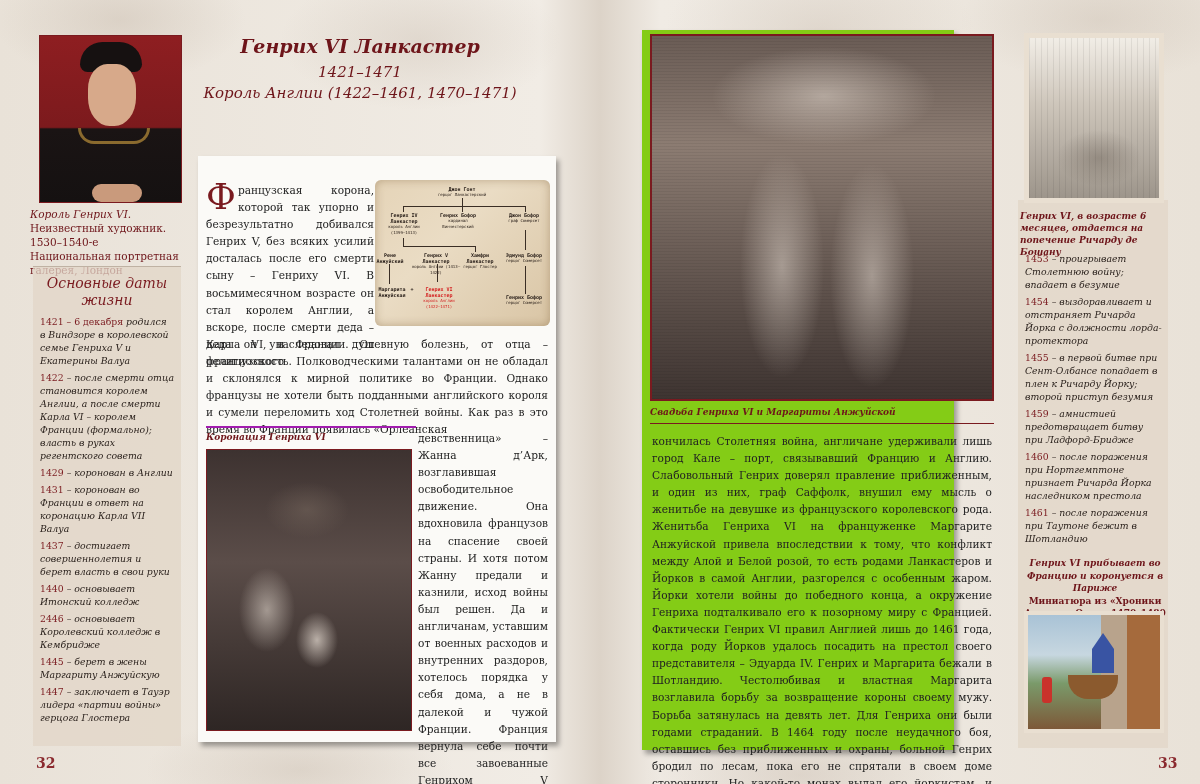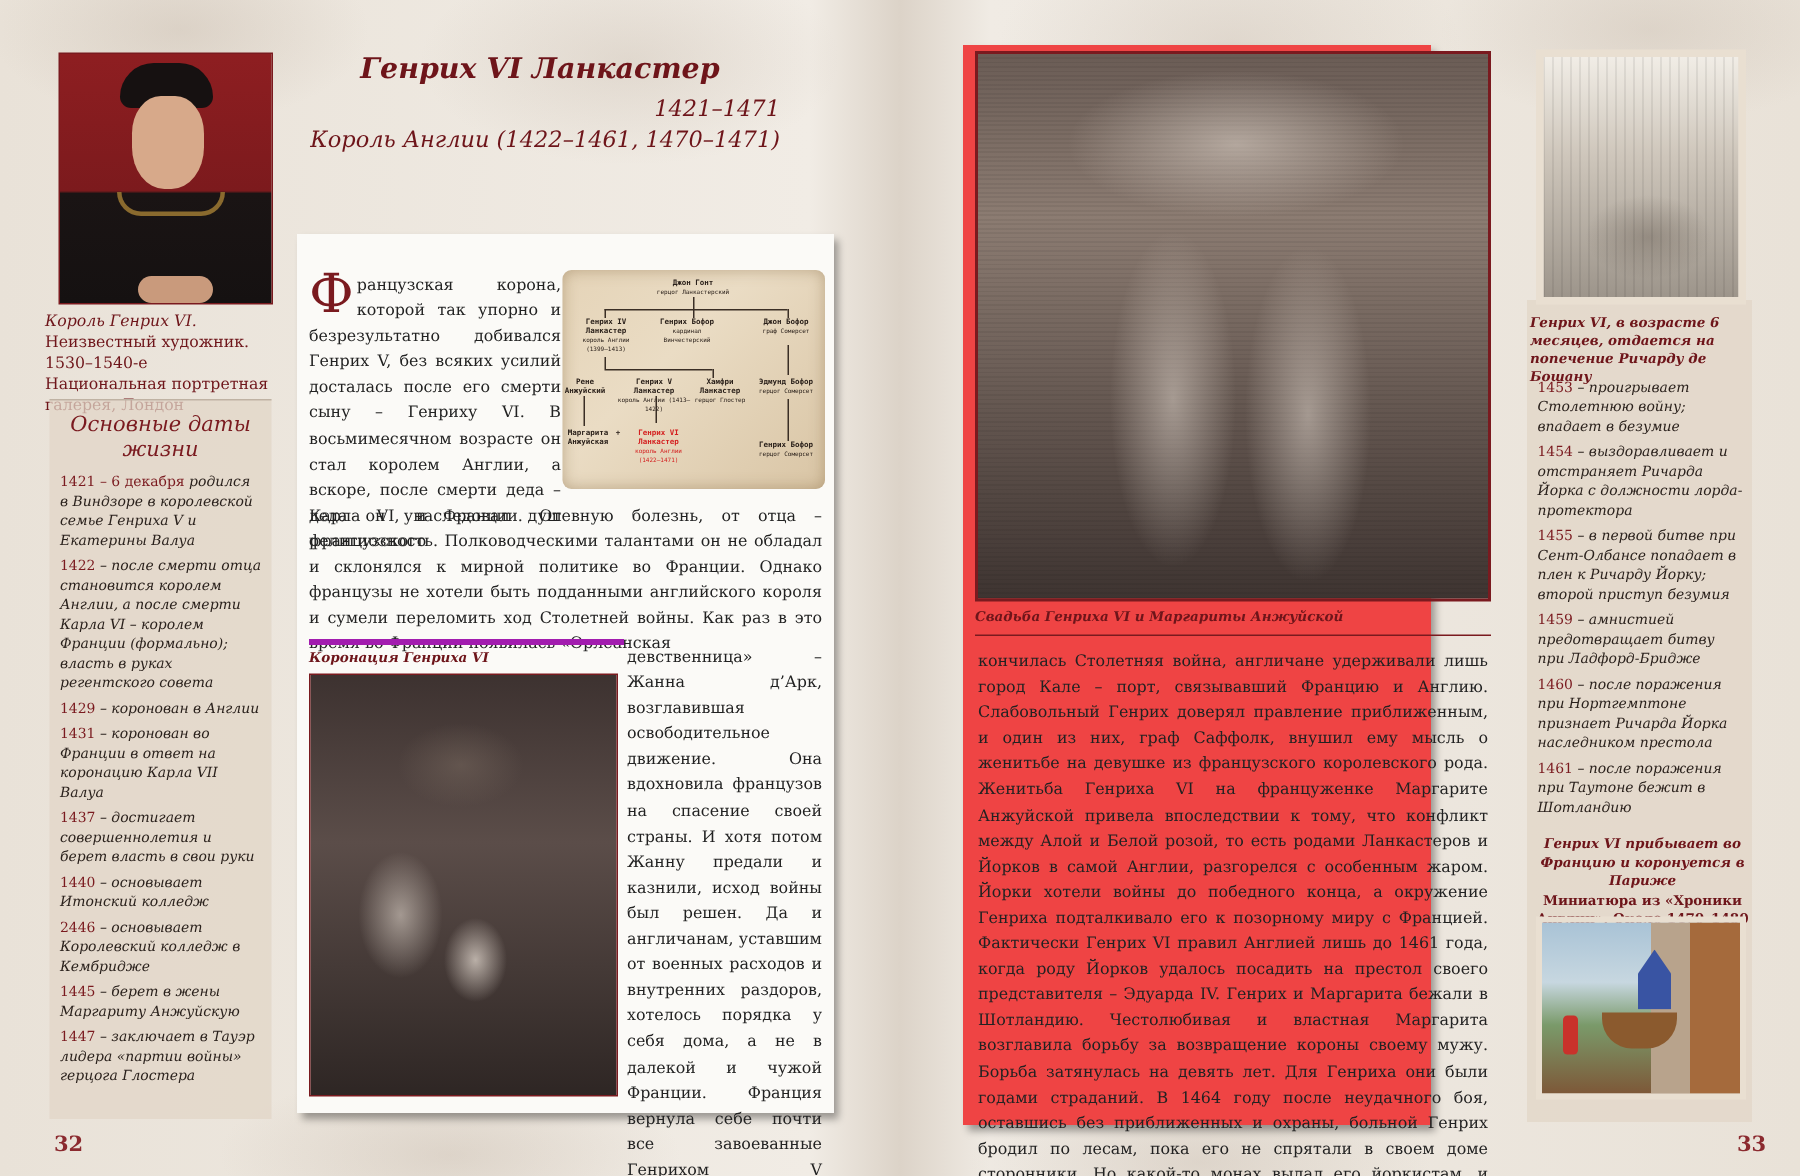--- a/index.html
+++ b/index.html
@@ -58,21 +58,21 @@
   .date-entry {
     font-size: 9.3px; line-height: 13px; font-style: italic; color: #2a211c;
     padding: 0 6px 0 7px; margin-bottom: 4px;
   }
   .date-entry .yr { color: #7a1a1f; font-style: normal; font-weight: normal; }
 
   .page-num-left { position:absolute; left:36px; top:755px; font-size:14px; color:#8b2a2f; font-weight:bold; font-family:"DejaVu Serif", serif; }
 
   .title-block { position: absolute; left: 200px; top: 34px; width: 320px; text-align: center; color: #6e151a; }
   .title-main { font-size: 19px; font-weight: bold; font-style: italic; line-height: 24px; }
-  .title-sub { font-size: 15px; font-style: italic; line-height: 21px; margin-top: 4px; text-align: right; }
+  .title-sub { font-size: 15px; font-style: italic; line-height: 21px; margin-top: 4px; }
 
   .paper-left {
     position: absolute; left: 198px; top: 156px; width: 358px; height: 586px;
     background: #fbfaf7;
     box-shadow: 3px 4px 5px rgba(0,0,0,0.35);
   }
   .paper-text {
     font-family: "DejaVu Serif", serif;
     font-size: 10.6px; line-height: 17.1px; color: #222;
     text-align: justify;
@@ -90,36 +90,36 @@
     font-family: "DejaVu Sans Mono", monospace; font-size: 5px; color: #2a201a;
   }
   .tree-card .n { position:absolute; text-align:center; line-height:6px; font-weight:bold; }
   .tree-card .n small { display:block; font-weight:normal; font-size:4px; }
   .tree-card .n.hl { color: #d42020; }
   .tree-card .ln { position:absolute; background:#3a2e25; }
 
   .coronation-caption {
     position: absolute; left: 8px; top: 270px; width: 210px;
     font-size: 9px; font-style: italic; color: #6e151a; font-weight: bold;
-    border-top: 4px solid #a21caf; padding-top: 4px;
+    border-top: 2px solid #a21caf; padding-top: 4px;
   }
   .coronation-img {
     position: absolute; left: 8px; top: 293px; width: 206px; height: 282px;
     border: 1px solid #7a1a1f;
     background:
       radial-gradient(ellipse 40px 60px at 60px 160px, rgba(220,210,200,0.6), transparent 70%),
       radial-gradient(ellipse 30px 40px at 110px 190px, rgba(235,225,215,0.7), transparent 70%),
       radial-gradient(ellipse 60px 40px at 100px 60px, rgba(120,105,95,0.5), transparent 70%),
       linear-gradient(180deg, #3d3230 0%, #5b4d49 40%, #2e2624 100%);
   }
 
   
   .paper-right {
     position: absolute; left: 42px; top: 30px; width: 312px; height: 720px;
-    background: #ef4444;
+    background: #84cc16;
     box-shadow: 3px 4px 5px rgba(0,0,0,0.35);
   }
   .wedding-img {
     position: absolute; left: 8px; top: 4px; width: 344px; height: 367px;
     border: 2px solid #7a1a1f;
     background:
       radial-gradient(ellipse 60px 160px at 130px 230px, rgba(230,220,210,0.5), transparent 70%),
       radial-gradient(ellipse 60px 160px at 220px 240px, rgba(230,220,210,0.5), transparent 70%),
       radial-gradient(ellipse 160px 70px at 172px 60px, rgba(225,215,205,0.55), transparent 70%),
       repeating-linear-gradient(0deg, rgba(0,0,0,0.06) 0 1px, transparent 1px 3px),

